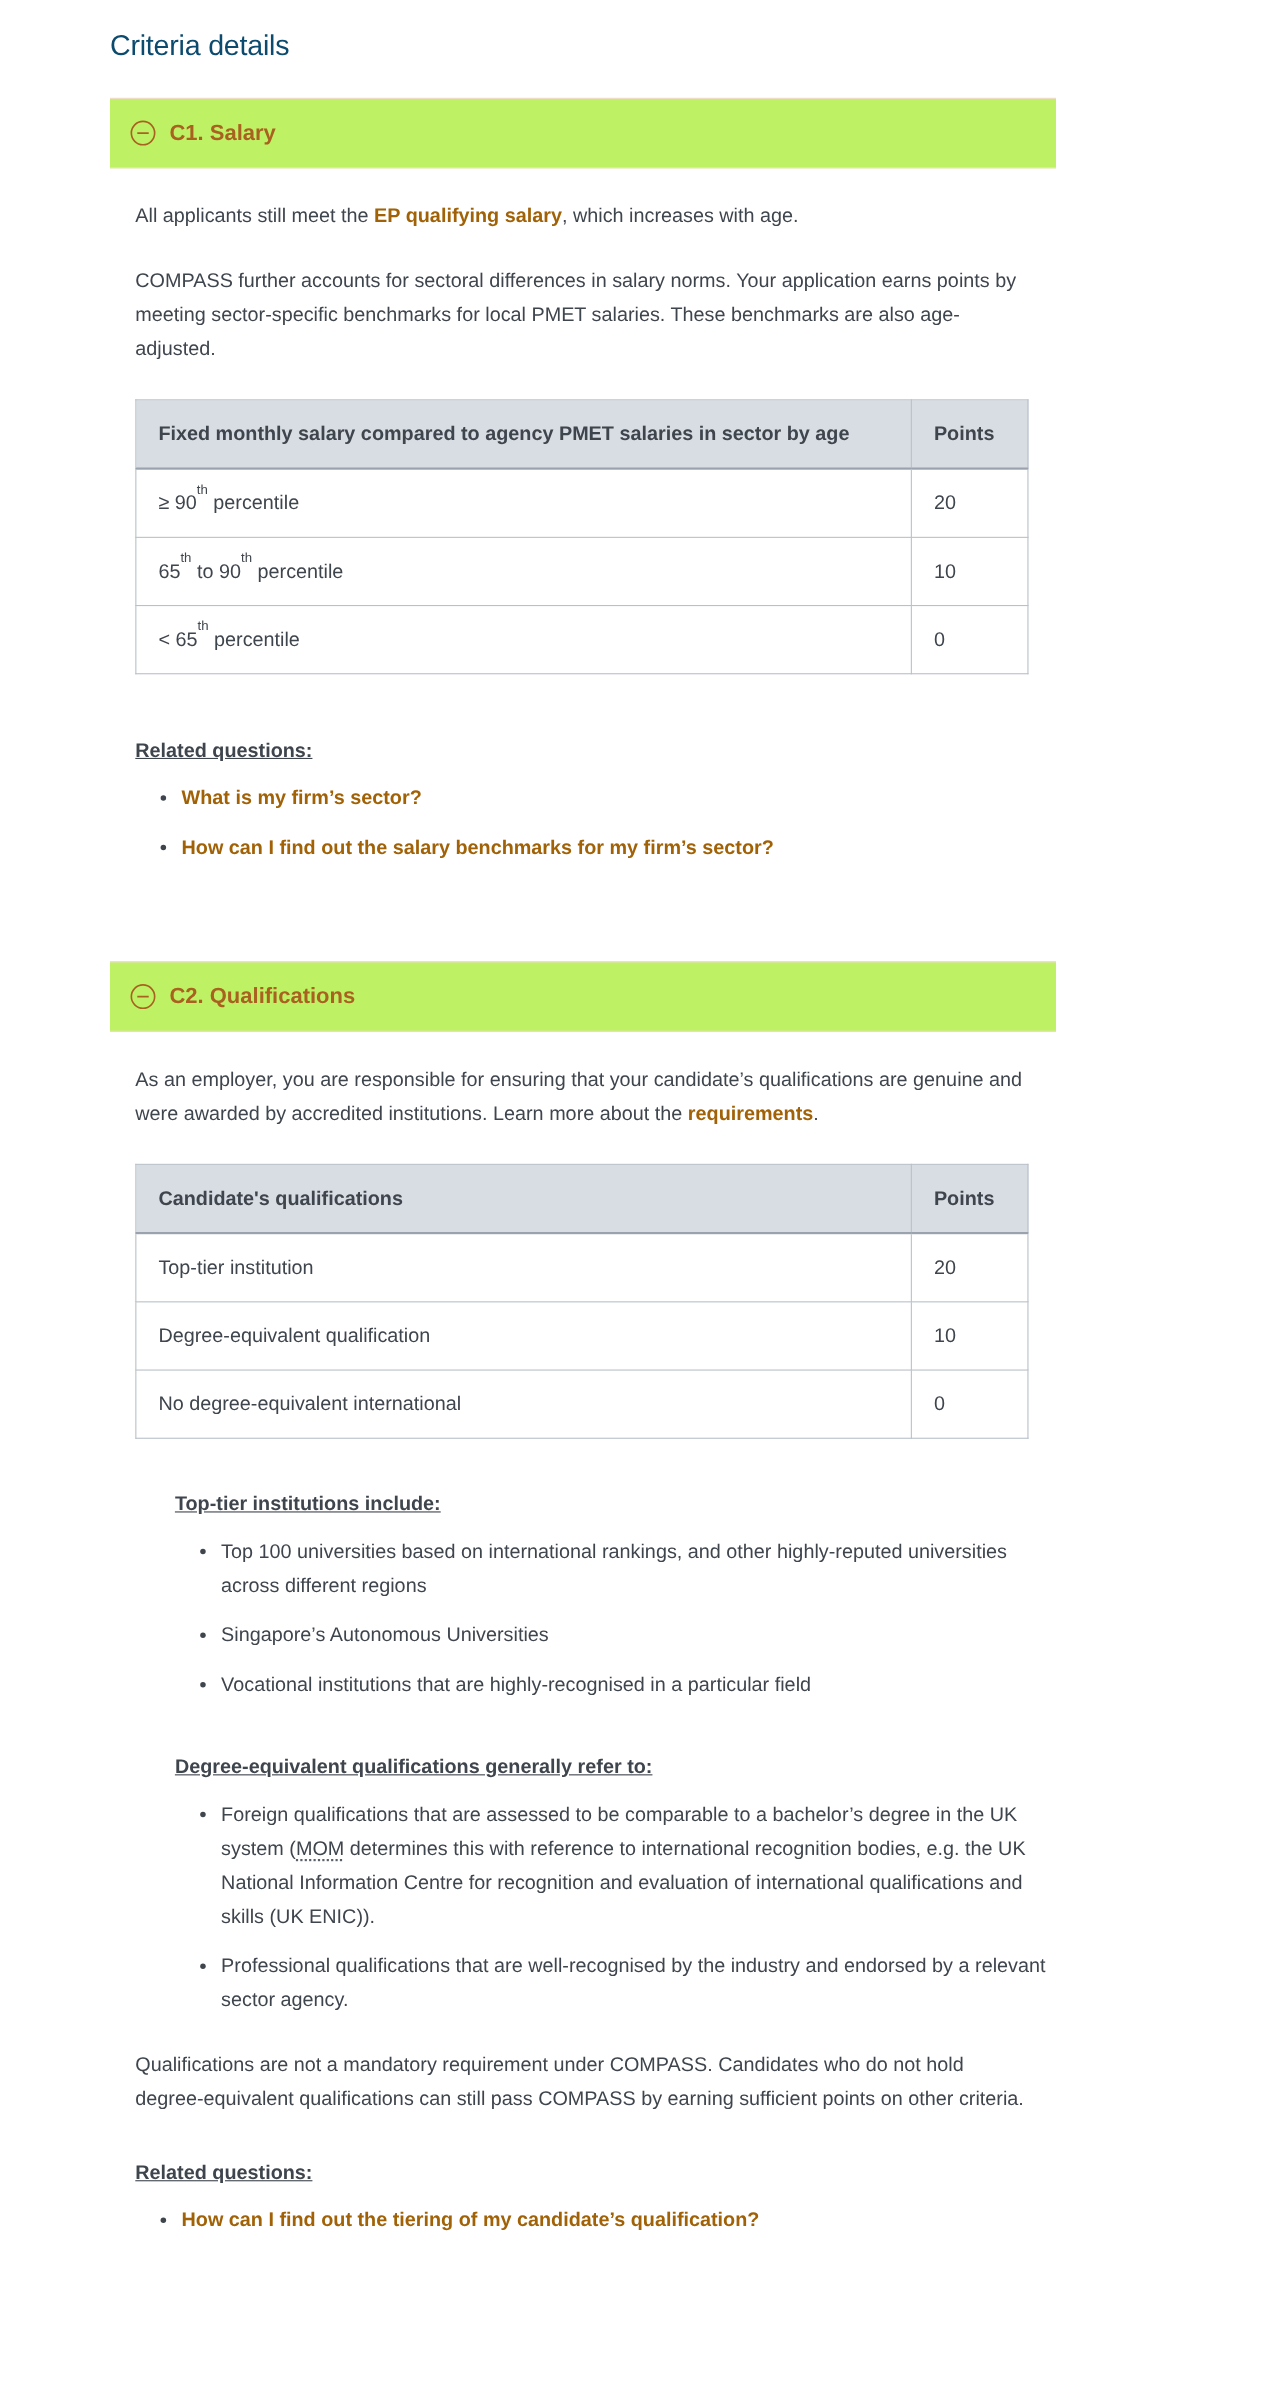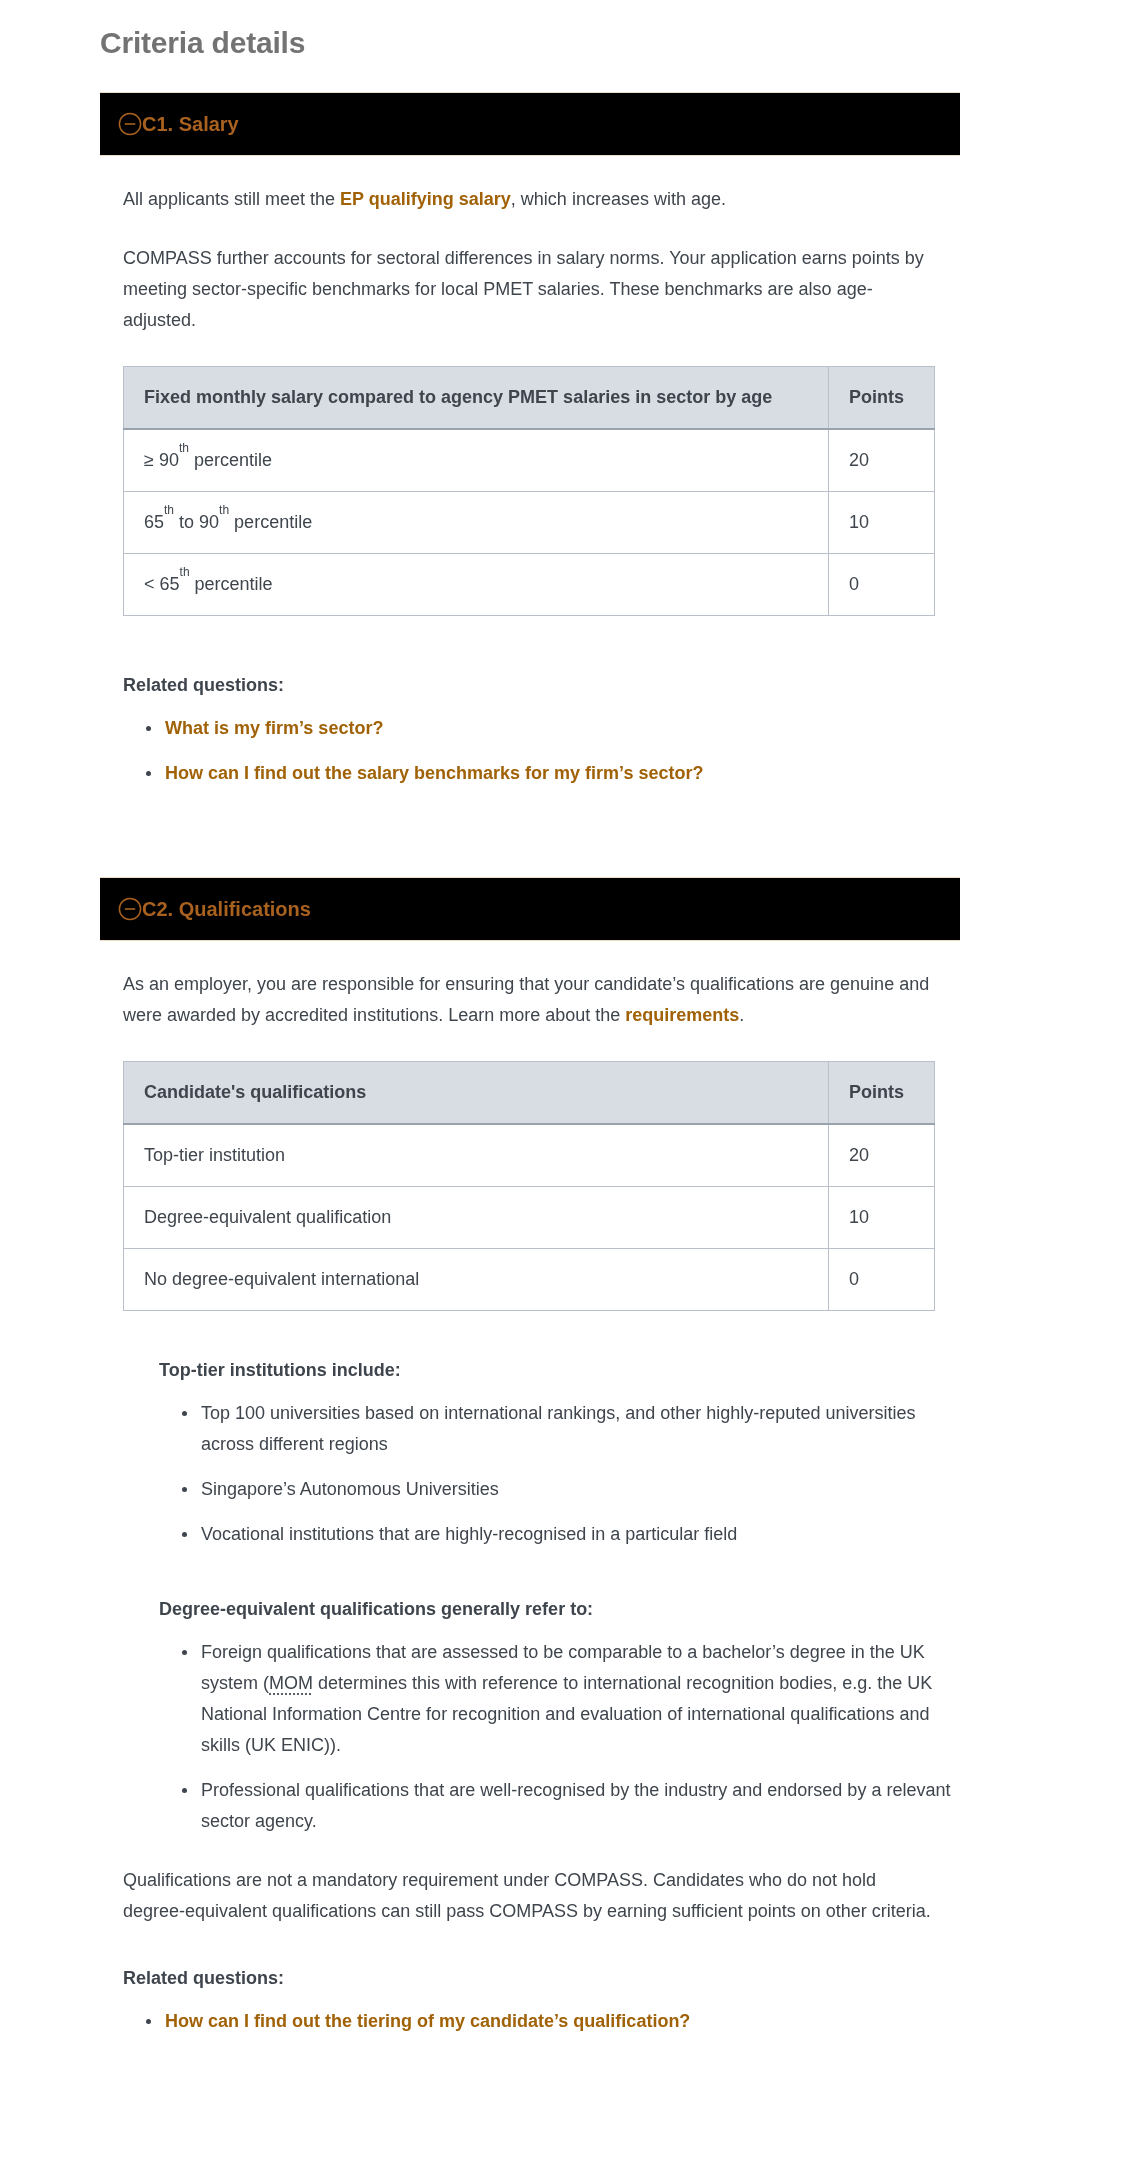--- a/index.html
+++ b/index.html
@@ -8,37 +8,37 @@
   body {
     width: 1146px;
     min-height: 2166px;
     font-family: "Liberation Sans", "DejaVu Sans", sans-serif;
     color: #3f454d;
     -webkit-font-smoothing: antialiased;
   }
   .page { padding: 26px 40px 20px 100px; }
 
   h1.page-title {
-    font-size: 30px;
-    font-weight: 700;
-    color: #737373;
+    font-size: 26px;
+    font-weight: 400;
+    color: #0c4a6e;
     margin: 0 0 32px 0;
     letter-spacing: -0.2px;
   }
 
   
   .accordion {
     width: 860px;
-    background: #000000;
+    background: #bef264;
     border-top: 1px solid #eedcc3;
     border-bottom: 1px solid #eedcc3;
     padding: 17px 24px 17px 18px;
     display: flex;
     align-items: center;
-    gap: 0;
+    gap: 12px;
     color: #a9611f;
     cursor: pointer;
   }
   .accordion.mt-lg { margin-top: 88px; }
   .accordion-title { font-size: 20px; font-weight: 700; line-height: 28px; }
   .collapse-icon { width: 24px; height: 24px; flex: 0 0 auto; display: inline-flex; }
   .collapse-icon svg { width: 24px; height: 24px; }
 
   .section-body { width: 835px; padding-left: 23px; }
 
@@ -85,20 +85,21 @@
     position: relative;
     top: -7px;
   }
 
   .bold-label {
     font-size: 18px;
     font-weight: 700;
     line-height: 31px;
     color: #3f454d;
     margin: 0;
+    text-decoration: underline;
   }
   .related-block { margin-top: 54px; }
   .related-block.tight { margin-top: 36px; }
   .sub-heading-block { margin-top: 44px; margin-left: 36px; }
 
   ul.bullet-list {
     margin: 12px 0 0 0;
     padding: 0 0 0 40px;
     width: 812px;
   }

